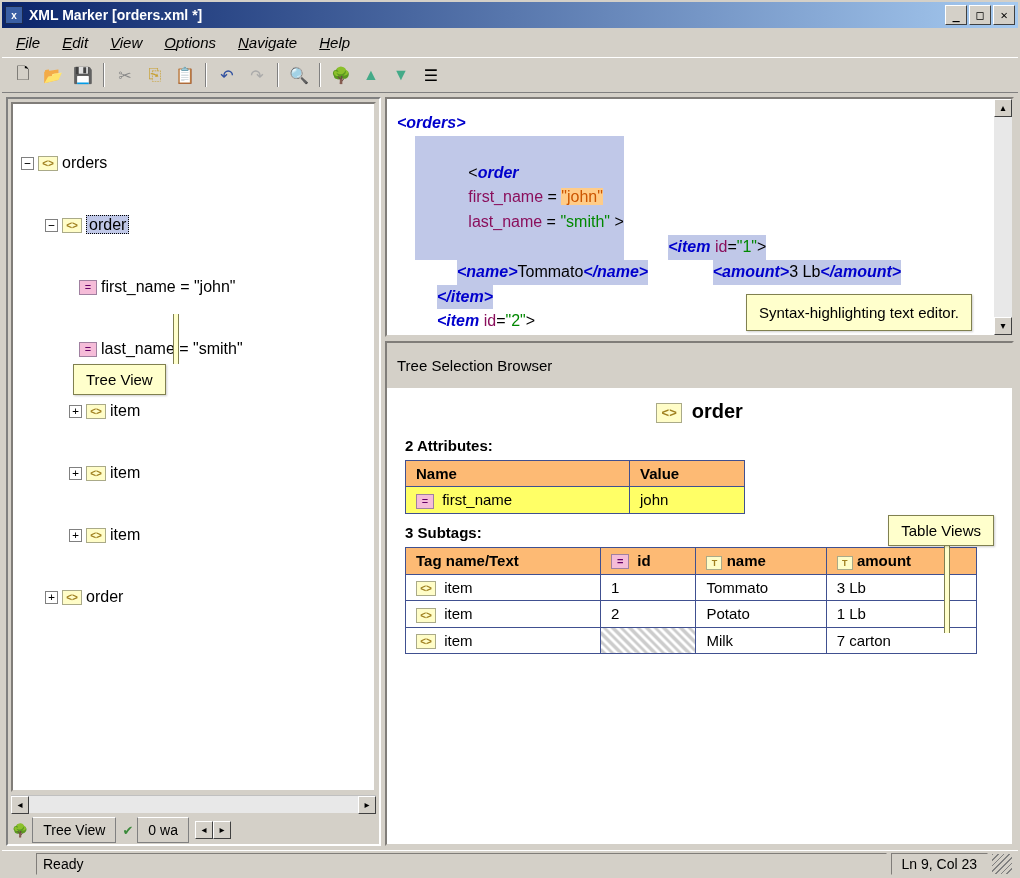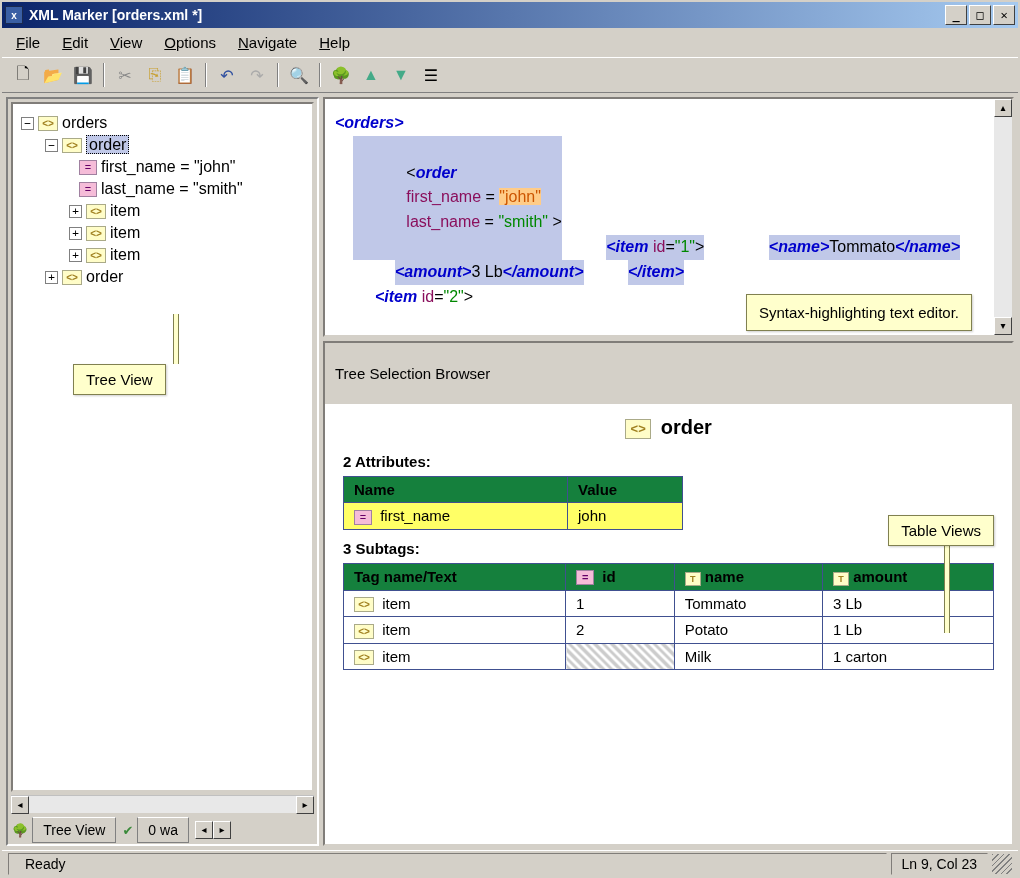--- a/index.html
+++ b/index.html
@@ -2,63 +2,63 @@
 <html><head>
 <meta charset="utf-8">
 <style>
 * { box-sizing: border-box; margin: 0; padding: 0; }
 body { font-family: "Tahoma", "MS Sans Serif", sans-serif; font-size: 13px; background: #d4d0c8; width: 1020px; height: 878px; overflow: hidden; }
 .window { border: 2px solid #d4d0c8; height: 878px; display: flex; flex-direction: column; }
 .titlebar { background: linear-gradient(to right, #0a246a, #a6caf0); color: #fff; display: flex; align-items: center; padding: 2px 3px; height: 26px; font-weight: bold; font-size: 14px; }
 .titlebar .app-icon { width: 18px; height: 18px; background: #3a5fa4; border: 1px solid #1a2a50; margin-right: 6px; display: inline-flex; align-items: center; justify-content: center; color: #fff; font-size: 10px; }
 .titlebar .title { flex: 1; }
 .titlebar .winbtn { width: 22px; height: 20px; background: #d4d0c8; border: 1px solid; border-color: #fff #404040 #404040 #fff; margin-left: 2px; text-align: center; font-family: "Marlett", monospace; font-size: 12px; line-height: 18px; color: #000; cursor: default; }
-.menubar { background: #d4d0c8; padding: 3px 4px; display: flex; gap: 2px; font-size: 15px; }
+.menubar { background: #d4d0c8; padding: 3px 4px; display: flex; gap: 2px; font-size: 15px; font-style: italic; }
 .menubar .menuitem { padding: 3px 10px; cursor: default; }
 .menubar .menuitem u { text-decoration: underline; }
 .toolbar { background: #d4d0c8; padding: 4px 6px; display: flex; align-items: center; border-bottom: 1px solid #808080; border-top: 1px solid #fff; height: 36px; }
 .toolbtn { width: 28px; height: 28px; display: inline-flex; align-items: center; justify-content: center; cursor: default; font-size: 16px; margin: 0 1px; }
 .sep { width: 2px; height: 24px; border-left: 1px solid #808080; border-right: 1px solid #fff; margin: 0 5px; }
 .work { flex: 1; display: flex; padding: 4px; gap: 4px; overflow: hidden; }
 .panel { background: #d4d0c8; border: 2px solid; border-color: #808080 #fff #fff #808080; }
 .leftpane { width: 375px; display: flex; flex-direction: column; }
 .rightpane { flex: 1; display: flex; flex-direction: column; gap: 4px; }
 .tree-area { flex: 1; background: #fff; border: 2px inset #d4d0c8; margin: 3px; padding: 8px; overflow: auto; position: relative; }
-.tree-node { white-space: nowrap; padding: 2px 16px; font-size: 16px; }
+.tree-node { white-space: nowrap; padding: 2px 16px; font-size: 16px; margin-top: 40px; }
 .exp { display: inline-block; width: 13px; height: 13px; border: 1px solid #808080; text-align: center; line-height: 11px; font-size: 11px; font-family: monospace; cursor: default; background: #fff; margin-right: 4px; vertical-align: middle; }
 .tag-icon { display: inline-block; width: 20px; height: 15px; background: #fffdc8; border: 1px solid #aa8; margin-right: 4px; vertical-align: middle; text-align: center; font-size: 10px; line-height: 13px; color: #a08020; font-weight: bold; }
 .attr-icon { display: inline-block; width: 18px; height: 15px; background: #f5bcd8; border: 1px solid #a080a0; margin-right: 4px; vertical-align: middle; text-align: center; font-size: 11px; line-height: 13px; color: #606; }
 .hscroll { height: 18px; background: #e8e8e8; display: flex; border-top: 1px solid #c0c0c0; margin: 0 3px 3px 3px; }
 .vscroll { width: 18px; background: #e8e8e8; display: flex; flex-direction: column; }
 .scrollbtn { width: 18px; height: 18px; background: #d4d0c8; border: 1px solid; border-color: #fff #404040 #404040 #fff; text-align: center; font-size: 10px; line-height: 15px; cursor: default; }
 .tabsrow { display: flex; align-items: center; height: 28px; padding: 0 4px; }
 .bottab { padding: 4px 10px; background: #d4d0c8; border: 1px solid #808080; border-top: 1px solid #fff; margin-right: 2px; font-size: 14px; cursor: default; }
 .editor-panel { display: flex; border: 2px inset #d4d0c8; background: #fff; height: 240px; position: relative; }
 .editor-body { flex: 1; padding: 12px 10px; font-family: Arial, sans-serif; font-size: 16px; line-height: 1.55; position: relative; overflow: hidden; }
 .xml-line { white-space: pre; }
 .hl-range { background: #c0c8e8; display: inline-block; }
 .tag-blue { color: #0000cc; font-weight: bold; font-style: italic; }
 .attr-purple { color: #8a0f5c; }
 .val-green { color: #008800; }
 .val-orange { background: #ffcc88; color: #cc5500; }
 .text-black { color: #000; }
 .browser-panel { flex: 1; border: 2px inset #d4d0c8; background: #fff; display: flex; flex-direction: column; position: relative; }
-.browser-title { padding: 22px 10px; font-size: 15px; background: #d4d0c8; }
+.browser-title { padding: 14px 10px; font-size: 15px; background: #d4d0c8; }
 .browser-body { flex: 1; padding: 12px 18px; }
 .order-head { text-align: center; font-size: 20px; font-weight: bold; margin-bottom: 14px; }
 .section-label { font-weight: bold; font-size: 15px; margin: 10px 0 6px 0; }
 table.grid { border-collapse: collapse; font-size: 15px; }
 table.grid th, table.grid td { border: 1px solid #405090; padding: 4px 10px; text-align: left; }
-table.grid th { background: #15803d; }
+table.grid th { background: #fdba74; }
 .row-yellow { background: #ffff66; }
 .hatch { background-image: repeating-linear-gradient(45deg, #ccc 0 3px, #fff 3px 6px); }
 .callout { position: absolute; background: #ffffcc; border: 1px solid #808050; padding: 6px 12px; font-size: 15px; box-shadow: 1px 1px 2px rgba(0,0,0,.2); z-index: 10; }
 .callout-stem-v { position: absolute; width: 6px; background: #ffffcc; border-left: 1px solid #808050; border-right: 1px solid #808050; z-index: 9; }
 .statusbar { height: 26px; display: flex; align-items: center; padding: 2px 6px; border-top: 1px solid #fff; font-size: 14px; }
-.status-left { flex: 1; border: 1px inset #d4d0c8; padding: 2px 16px; margin-right: 4px; }
+.status-left { flex: 1; border: 1px inset #d4d0c8; padding: 2px 6px; margin-right: 4px; margin-left: 28px; }
 .status-cell { border: 1px inset #d4d0c8; padding: 2px 10px; margin-right: 4px; }
 .grip { width: 20px; height: 20px; background: repeating-linear-gradient(135deg, #808080 0 1px, transparent 1px 4px); }
 .sel-box { border: 1px dotted #000; background: #c0c8e8; padding: 0 2px; }
 </style>
 </head>
 <body>
 
 <div class="window">
 
   <div class="titlebar">
@@ -190,21 +190,21 @@
               <td><span class="attr-icon">=</span> <span>first_name</span></td>
               <td>john</td>
             </tr>
           </tbody>
             </table>
 
           <div class="callout" style="right:18px; top:172px;">Table Views</div>
           <div class="callout-stem-v" style="right:62px; top:200px; height:90px;"></div>
 
           <div class="section-label">3 Subtags:</div>
-          <table class="grid" style="width:651px;">
+          <table class="grid" style="width:572px;">
             <tbody>
                 <tr>
               <th>Tag name/Text</th>
               <th><span class="attr-icon">=</span> <span>id</span></th>
               <th><span style="display:inline-block;width:16px;height:14px;background:#fffdc8;border:1px solid #aa8;font-size:9px;text-align:center;line-height:12px;color:#a08020;">T</span> <span>name</span></th>
               <th><span style="display:inline-block;width:16px;height:14px;background:#fffdc8;border:1px solid #aa8;font-size:9px;text-align:center;line-height:12px;color:#a08020;">T</span> <span>amount</span></th>
             </tr>
             <tr>
               <td><span class="tag-icon">&lt;&gt;</span> <span>item</span></td>
               <td>1</td>
@@ -214,21 +214,21 @@
             <tr>
               <td><span class="tag-icon">&lt;&gt;</span> <span>item</span></td>
               <td>2</td>
               <td>Potato</td>
               <td>1 Lb</td>
             </tr>
             <tr>
               <td><span class="tag-icon">&lt;&gt;</span> <span>item</span></td>
               <td class="hatch"></td>
               <td>Milk</td>
-              <td>1 carton</td>
+              <td>7 carton</td>
             </tr>
           </tbody>
             </table>
         </div>
       </div>
 
     </div>
   </div>
 
   <div class="statusbar">

